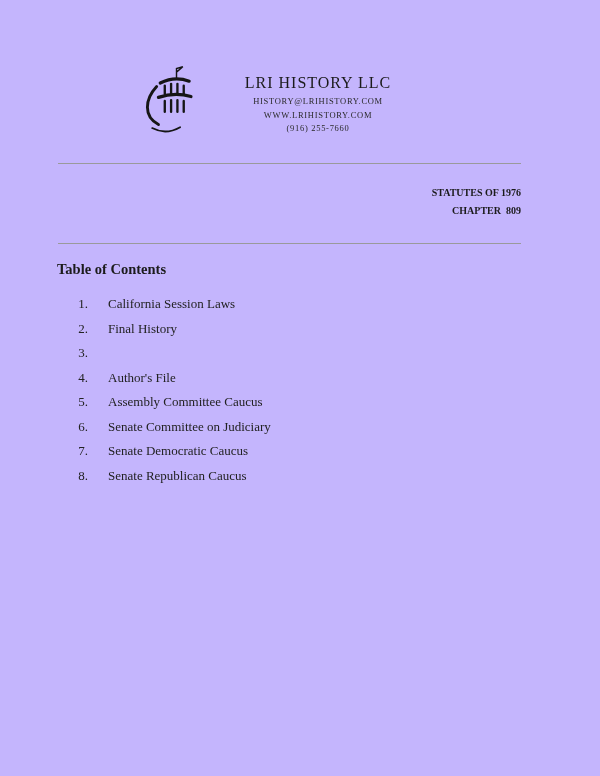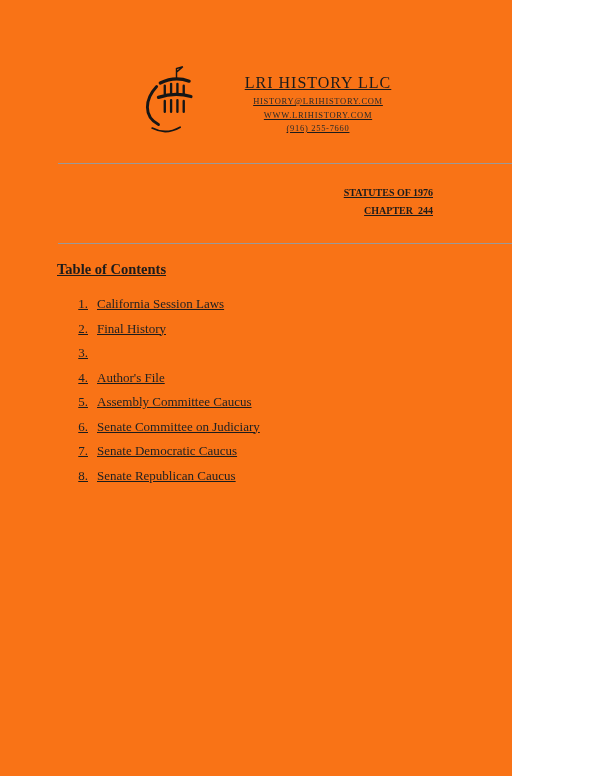--- a/index.html
+++ b/index.html
@@ -1,25 +1,24 @@
 <!DOCTYPE html>
 <html><head>
 <meta charset="utf-8">
 <style>
   * { margin: 0; padding: 0; box-sizing: border-box; }
   html, body { background: #ffffff; }
   .page {
     position: relative;
-    width: 512px;
+    width: 600px;
     height: 776px;
-    background: #f97316;
+    background: #c4b5fd;
     font-family: "Liberation Serif", serif;
     color: #1c1c1c;
     overflow: hidden;
-    text-decoration: underline;
   }
   
   .header {
     display: flex;
     align-items: flex-start;
     padding-top: 64px;
     margin-left: 140px;
   }
   .logo-wrap {
     width: 64px;
@@ -85,21 +84,21 @@
     margin-bottom: 10.5px;
     color: #222222;
   }
   .toc-num {
     width: 20px;
     margin-left: 68px;
     text-align: right;
     flex: 0 0 auto;
   }
   .toc-label {
-    margin-left: 9px;
+    margin-left: 20px;
     text-align: center;
   }
 </style>
 </head>
 <body>
 
 <div class="page">
 
   <div class="header">
     <div class="logo-wrap">
@@ -133,21 +132,21 @@
       <div class="contact-line">HISTORY@LRIHISTORY.COM</div>
       <div class="contact-line">WWW.LRIHISTORY.COM</div>
       <div class="contact-line phone">(916) 255-7660</div>
     </div>
   </div>
 
   <hr class="divider divider-top">
 
   <div class="title-block">
     <div class="title-line">STATUTES OF 1976</div>
-    <div class="title-line">CHAPTER  244</div>
+    <div class="title-line">CHAPTER  809</div>
   </div>
 
   <hr class="divider divider-bottom">
 
   <div class="toc-heading">Table of Contents</div>
 
   <ol class="toc-list">
     <li class="toc-item">
       <span class="toc-num">1.</span>
       <span class="toc-label">California Session Laws</span>

